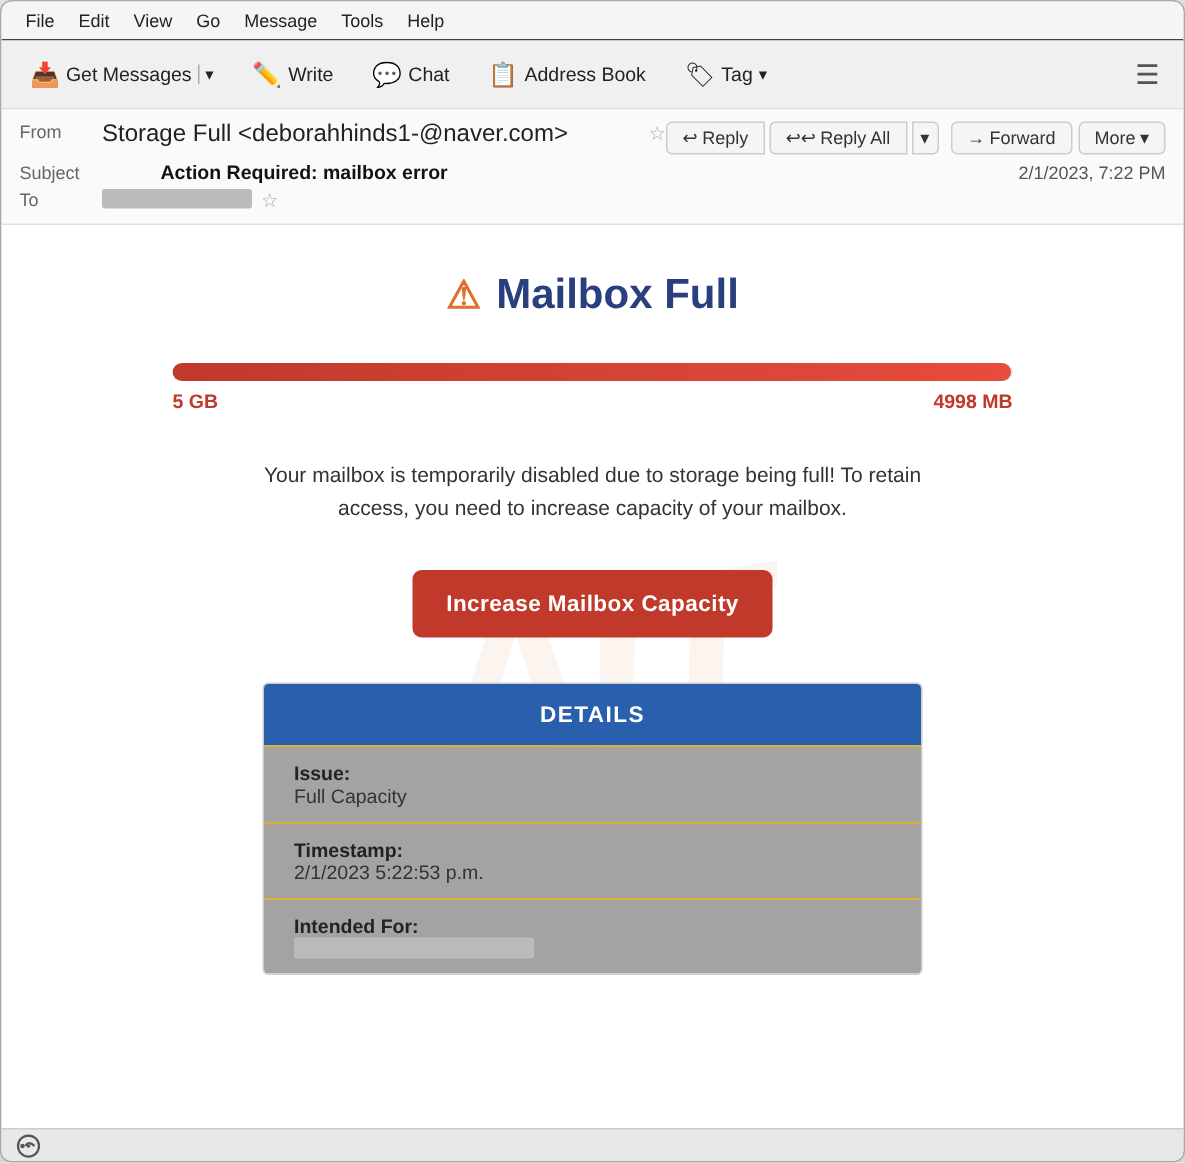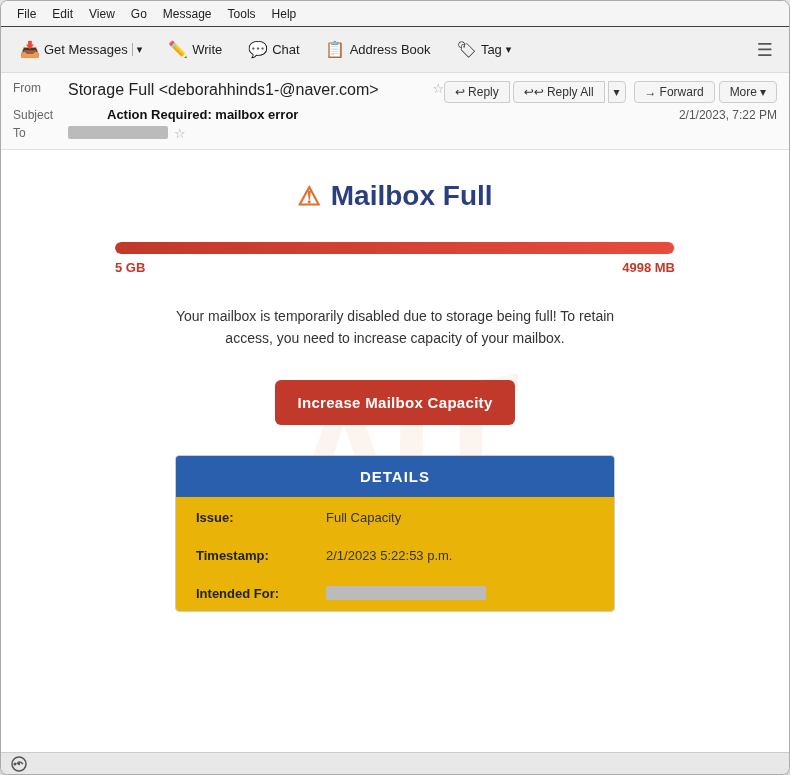--- a/index.html
+++ b/index.html
@@ -309,23 +309,24 @@
       background: #2a5fad;
       color: #fff;
       text-align: center;
       padding: 12px;
       font-size: 15px;
       font-weight: bold;
       letter-spacing: 1px;
     }
     .details-row {
       display: flex;
-      border-top: 3px solid #eab308;
+      border-top: 1px solid #eab308;
       padding: 10px 20px;
-      background: #eab308;
+      background: #a3a3a3;
+      flex-direction: column;
     }
     .details-row:first-of-type { border-top: none; }
     .details-key {
       font-weight: bold;
       font-size: 13px;
       color: #222;
       width: 130px;
       flex-shrink: 0;
     }
     .details-val {

